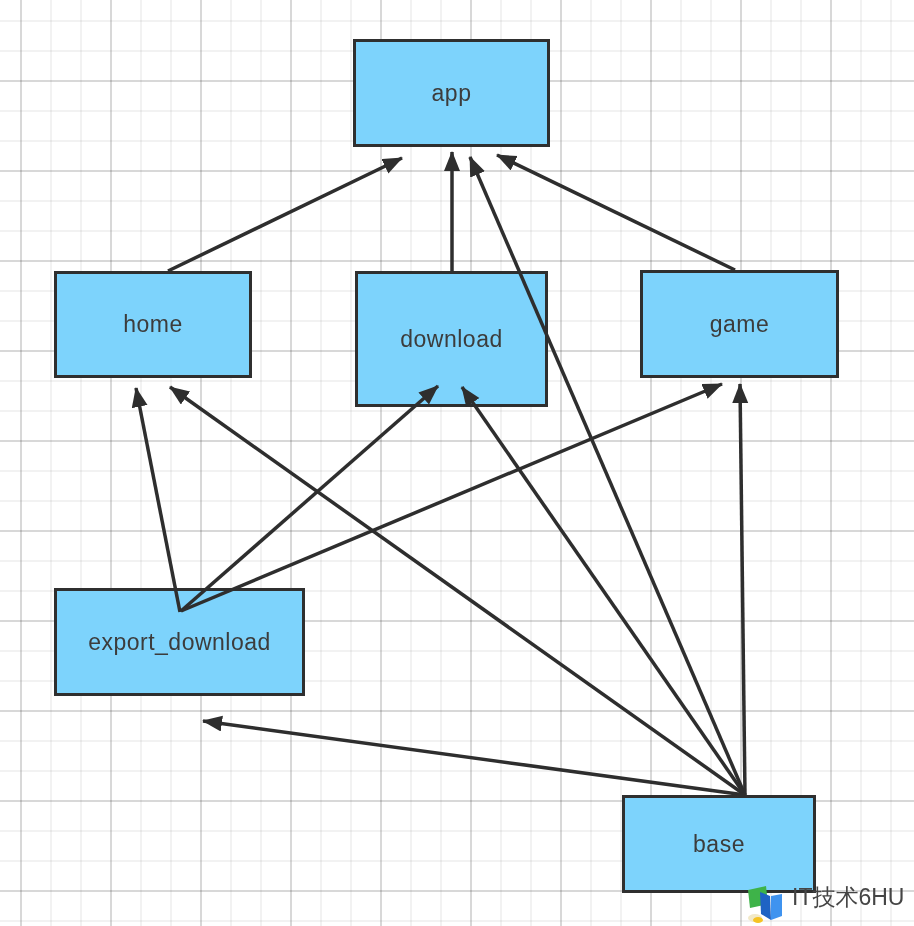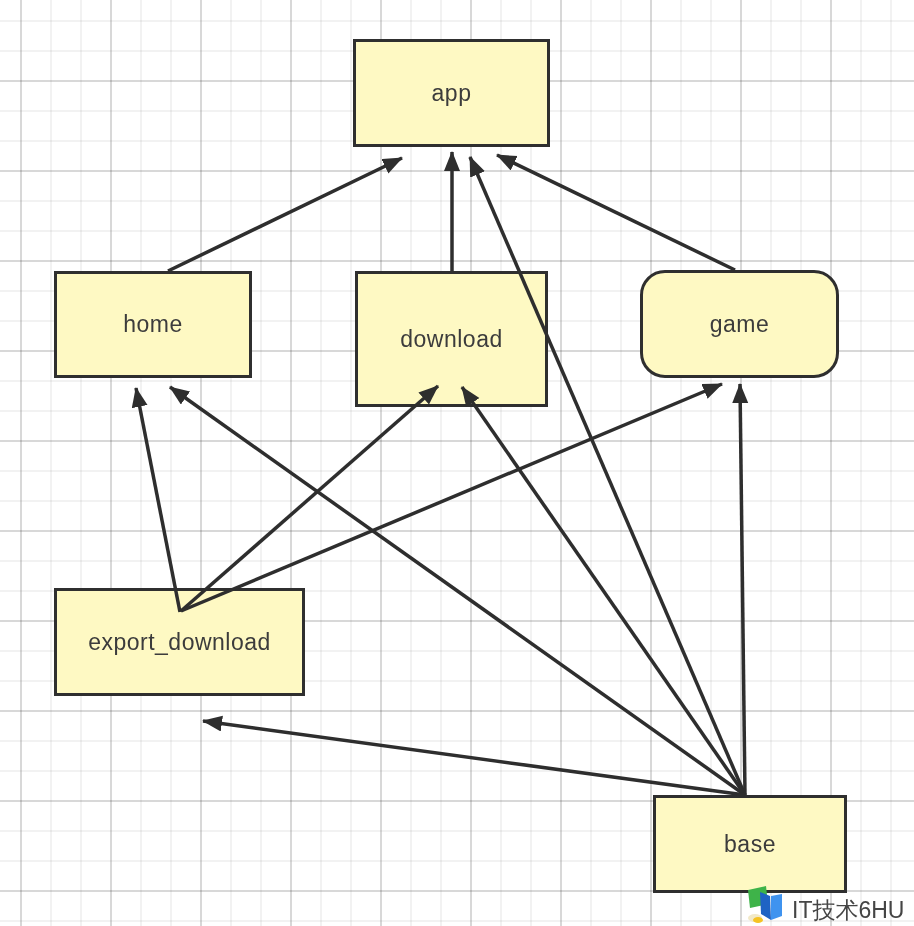--- a/index.html
+++ b/index.html
@@ -19,62 +19,62 @@
       linear-gradient(to bottom, rgba(0,0,0,0.105) 2px, transparent 2px),
       linear-gradient(to right, rgba(0,0,0,0.05) 2px, transparent 2px),
       linear-gradient(to bottom, rgba(0,0,0,0.05) 2px, transparent 2px);
     background-size: 90px 90px, 90px 90px, 30px 30px, 30px 30px;
     background-position: 20px 0px, 0px -10px, 20px 0px, 0px -10px;
   }
 
   .node {
     position: absolute;
     box-sizing: border-box;
-    background: #fef9c3;
+    background: #7dd3fc;
     border: 3px solid #2f2f2f;
     display: flex;
     align-items: center;
     justify-content: center;
     z-index: 1;
   }
   .node .label {
     font-size: 23px;
     color: #3c3c3c;
     letter-spacing: 0.5px;
     white-space: nowrap;
   }
 
   
   .node-app             { left: 353px; top: 39px;  width: 197px; height: 108px; }
   .node-home            { left: 54px;  top: 271px; width: 198px; height: 107px; }
   .node-download        { left: 355px; top: 271px; width: 193px; height: 136px; }
-  .node-game            { left: 640px; top: 270px; width: 199px; height: 108px; border-radius: 25px; }
+  .node-game            { left: 640px; top: 270px; width: 199px; height: 108px; }
   .node-export_download { left: 54px;  top: 588px; width: 251px; height: 108px; }
-  .node-base            { left: 653px; top: 795px; width: 194px; height: 98px;  }
+  .node-base            { left: 622px; top: 795px; width: 194px; height: 98px;  }
 
   #edge-layer {
     position: absolute;
     left: 0;
     top: 0;
     z-index: 2;
     pointer-events: none;
   }
   .edge {
     stroke: #2e2e2e;
     stroke-width: 3.5;
     fill: none;
   }
 
   .watermark {
     position: absolute;
     left: 744px;
     top: 882px;
     z-index: 3;
     display: flex;
-    align-items: flex-end;
+    align-items: flex-start;
     gap: 4px;
   }
   .watermark .wm-text {
     font-size: 23px;
     color: #454545;
     white-space: nowrap;
   }
 </style>
 </head>
 <body>

